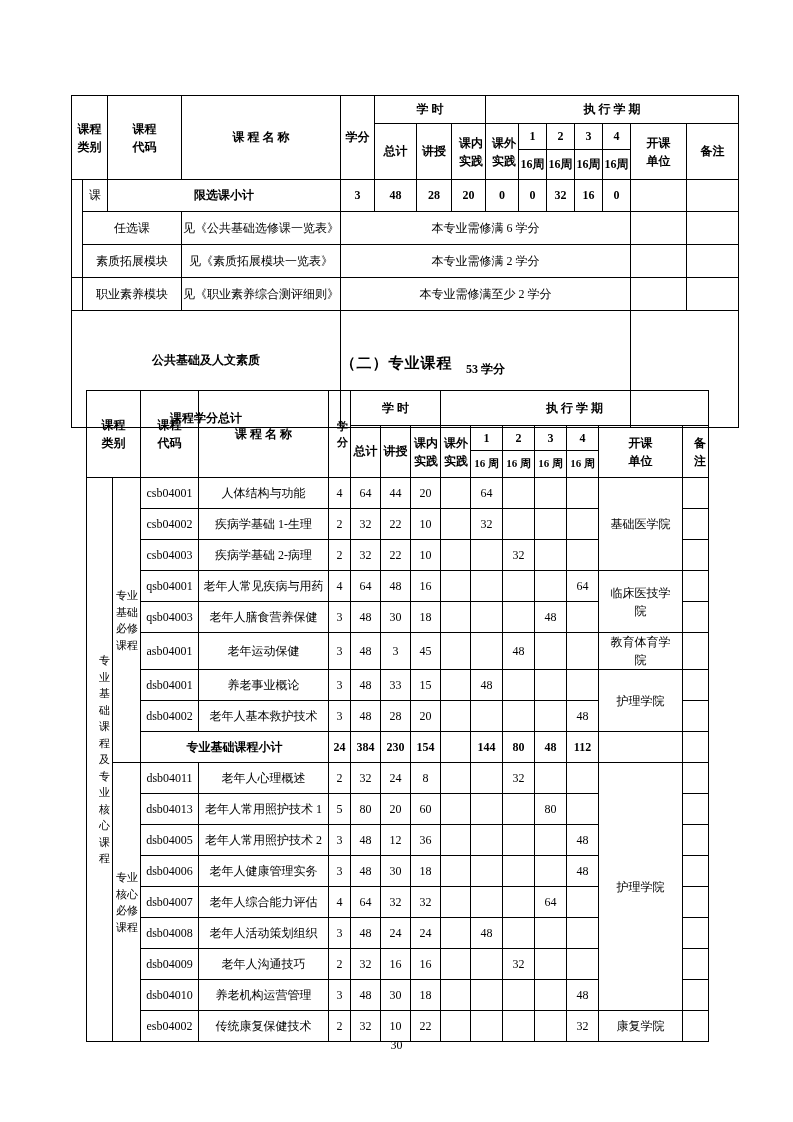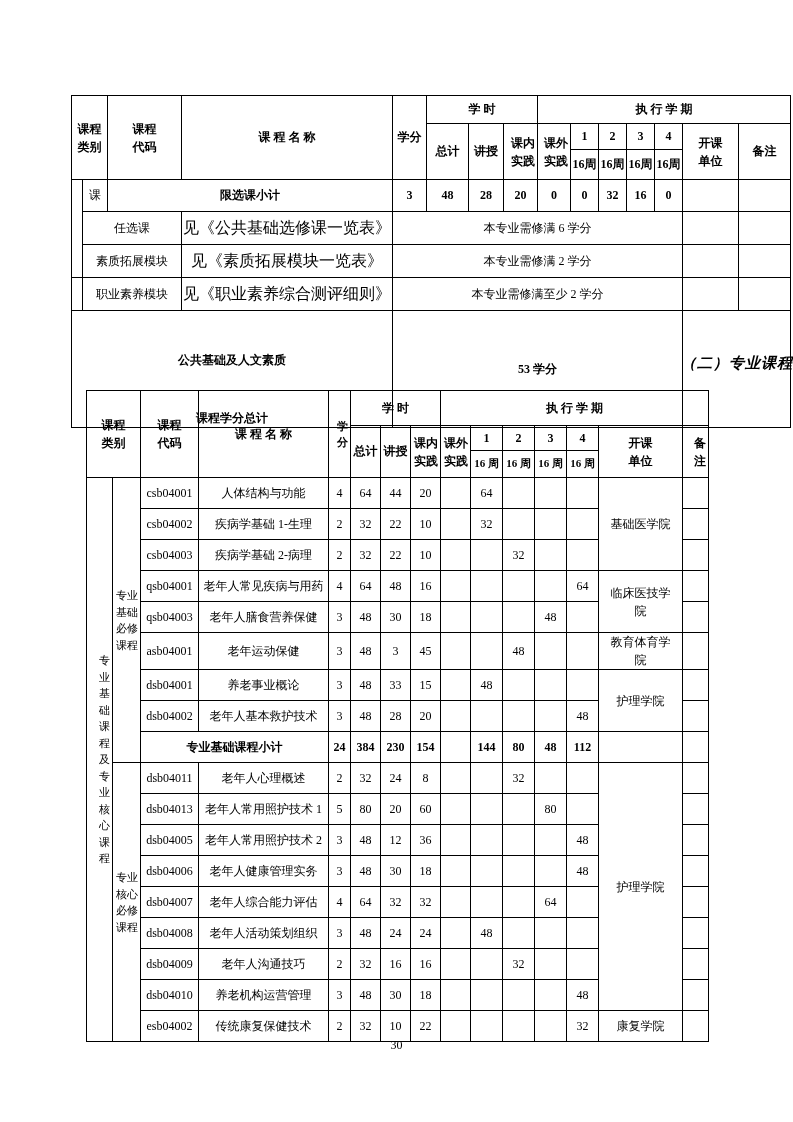--- a/index.html
+++ b/index.html
@@ -7,26 +7,26 @@
         font-family:"Liberation Serif","DejaVu Serif",serif;color:#000;}
   table{border-collapse:collapse;table-layout:fixed;border:1.5px solid #000;}
   td{border:1px solid #000;text-align:center;vertical-align:middle;
      padding:0 1px;font-size:12px;line-height:1.25;overflow:hidden;}
   .bold{font-weight:bold;}
   .hd{font-weight:bold;}
   .vcat{word-break:break-all;line-height:1.5;font-size:11px;padding:0 2px;text-align:right;}
   .w2{display:inline-block;width:2.15em;word-break:break-all;line-height:1.5;}
   .unitspan{display:inline-block;width:66px;word-break:break-all;line-height:1.5;}
   .nowrap{white-space:nowrap;}
-  .small{font-size:16px;}
+  .small{font-size:12px;}
   .wk{word-break:break-all;line-height:1.3;}
   .t1{position:absolute;left:71px;top:95px;}
   .t2{position:absolute;left:86px;top:390px;}
-  .sec-title{position:absolute;top:354px;left:0;width:100%;text-align:right;
-             font-size:15px;font-weight:bold;letter-spacing:1px;font-style:italic;}
+  .sec-title{position:absolute;top:354px;left:0;width:100%;text-align:center;
+             font-size:15px;font-weight:bold;letter-spacing:1px;}
   .pageno{position:absolute;top:1038px;left:0;width:100%;text-align:center;font-size:12px;}
   .twoline div{line-height:1.5;margin-top:40px;}
 </style>
 </head>
 <body>
 
 <div class="page">
 
   <table class="t1">
     <colgroup>

